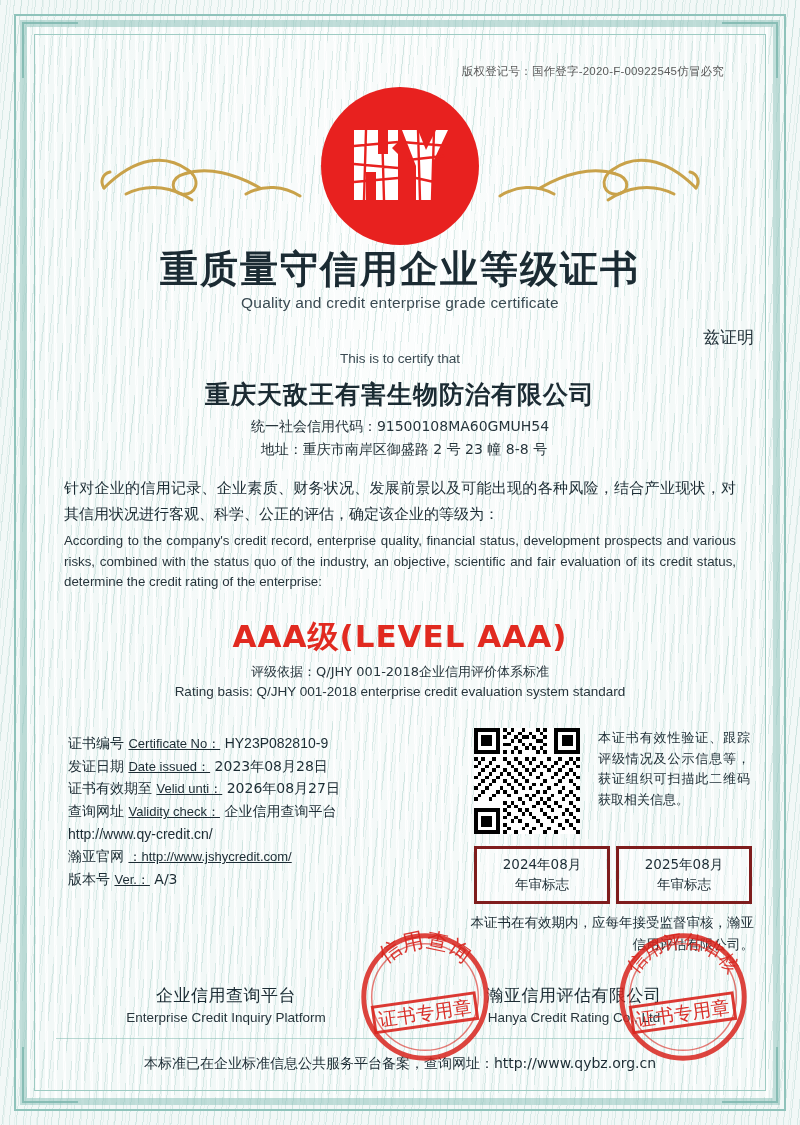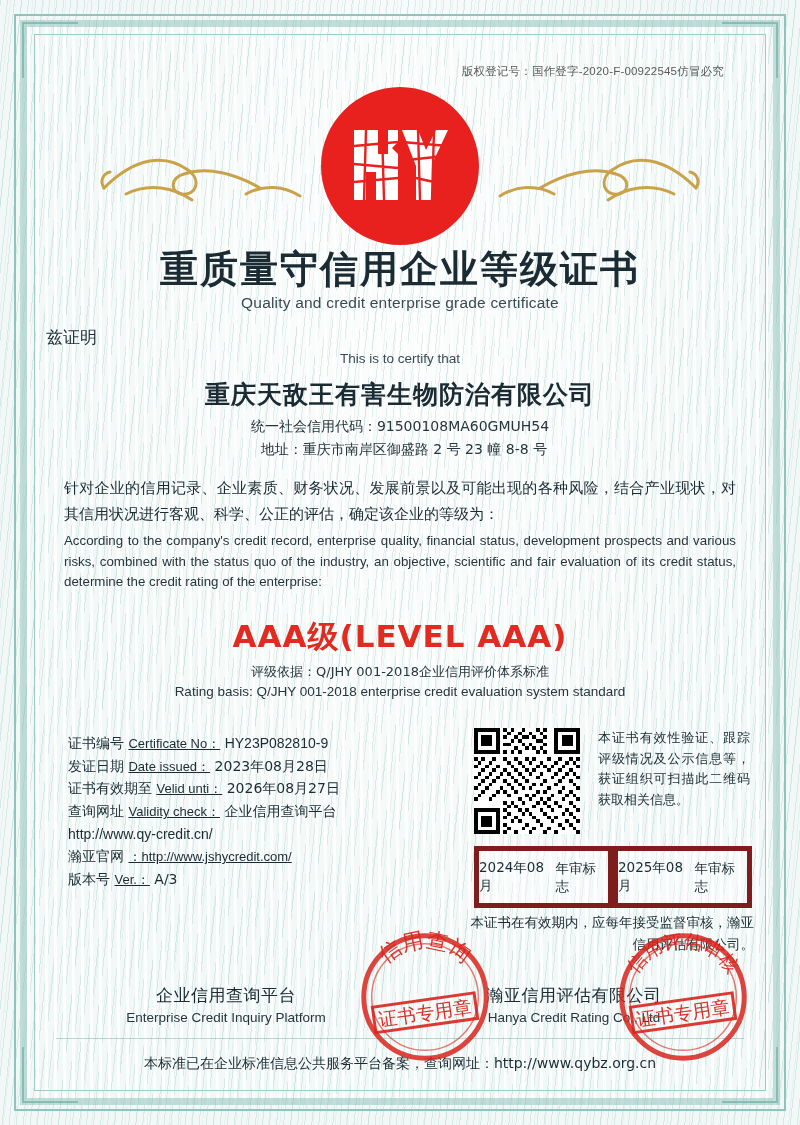--- a/index.html
+++ b/index.html
@@ -125,21 +125,21 @@
     left: 0; right: 0;
     text-align: center;
     font-size: 15.5px;
     color: #3a4a52;
     letter-spacing: .2px;
   }
   .certify-cn {
     position: absolute;
     top: 280px;
     left: 0; right: 0;
-    text-align: left;
+    text-align: right;
     font-size: 17px;
     color: #1b2b33;
     font-family: "DejaVu Sans", "Liberation Sans", sans-serif;
   }
   .certify-en {
     position: absolute;
     top: 305px;
     left: 0; right: 0;
     text-align: center;
     font-size: 13.5px;
@@ -268,23 +268,23 @@
     position: absolute;
     top: 800px;
     left: 428px;
     width: 278px;
     display: flex;
     justify-content: space-between;
   }
   .year-box {
     width: 130px;
     height: 52px;
-    border: 5px solid #7f1d1d;
+    border: 3px solid #7f1d1d;
     display: flex;
-    flex-direction: row;
+    flex-direction: column;
     justify-content: center;
     align-items: center;
     font-family: "DejaVu Sans", "Liberation Sans", sans-serif;
     font-size: 13.5px;
     color: #1b2b33;
     background: rgba(255,255,255,0.35);
   }
   .year-box .l2 { margin-top: 2px; }
 
   .bottom-note {

